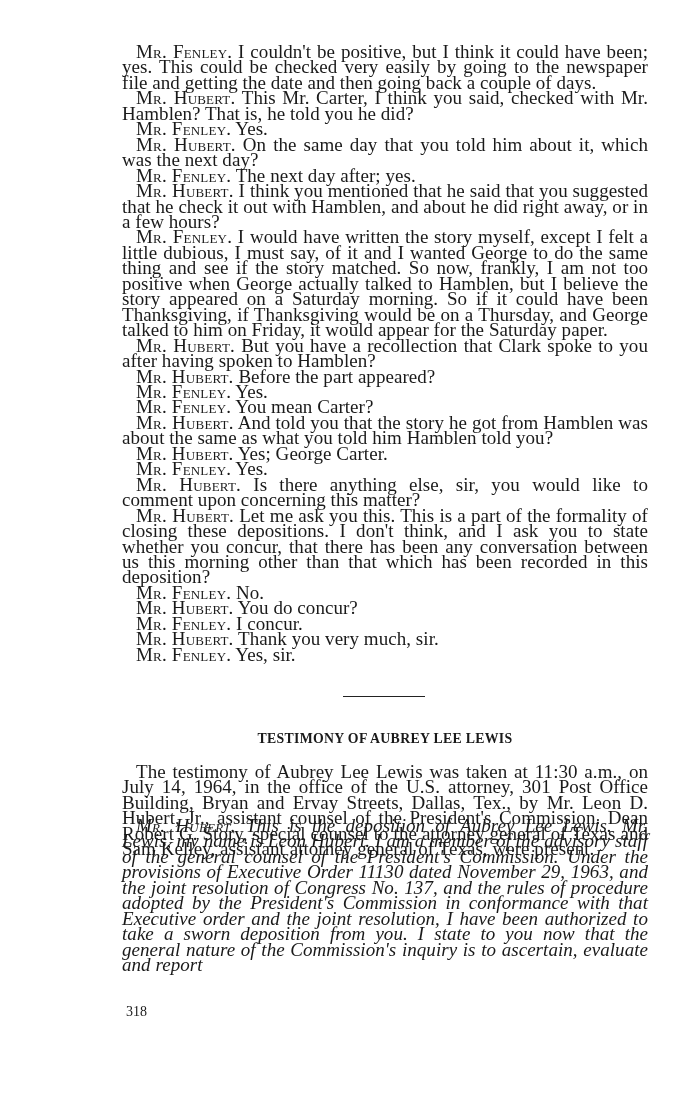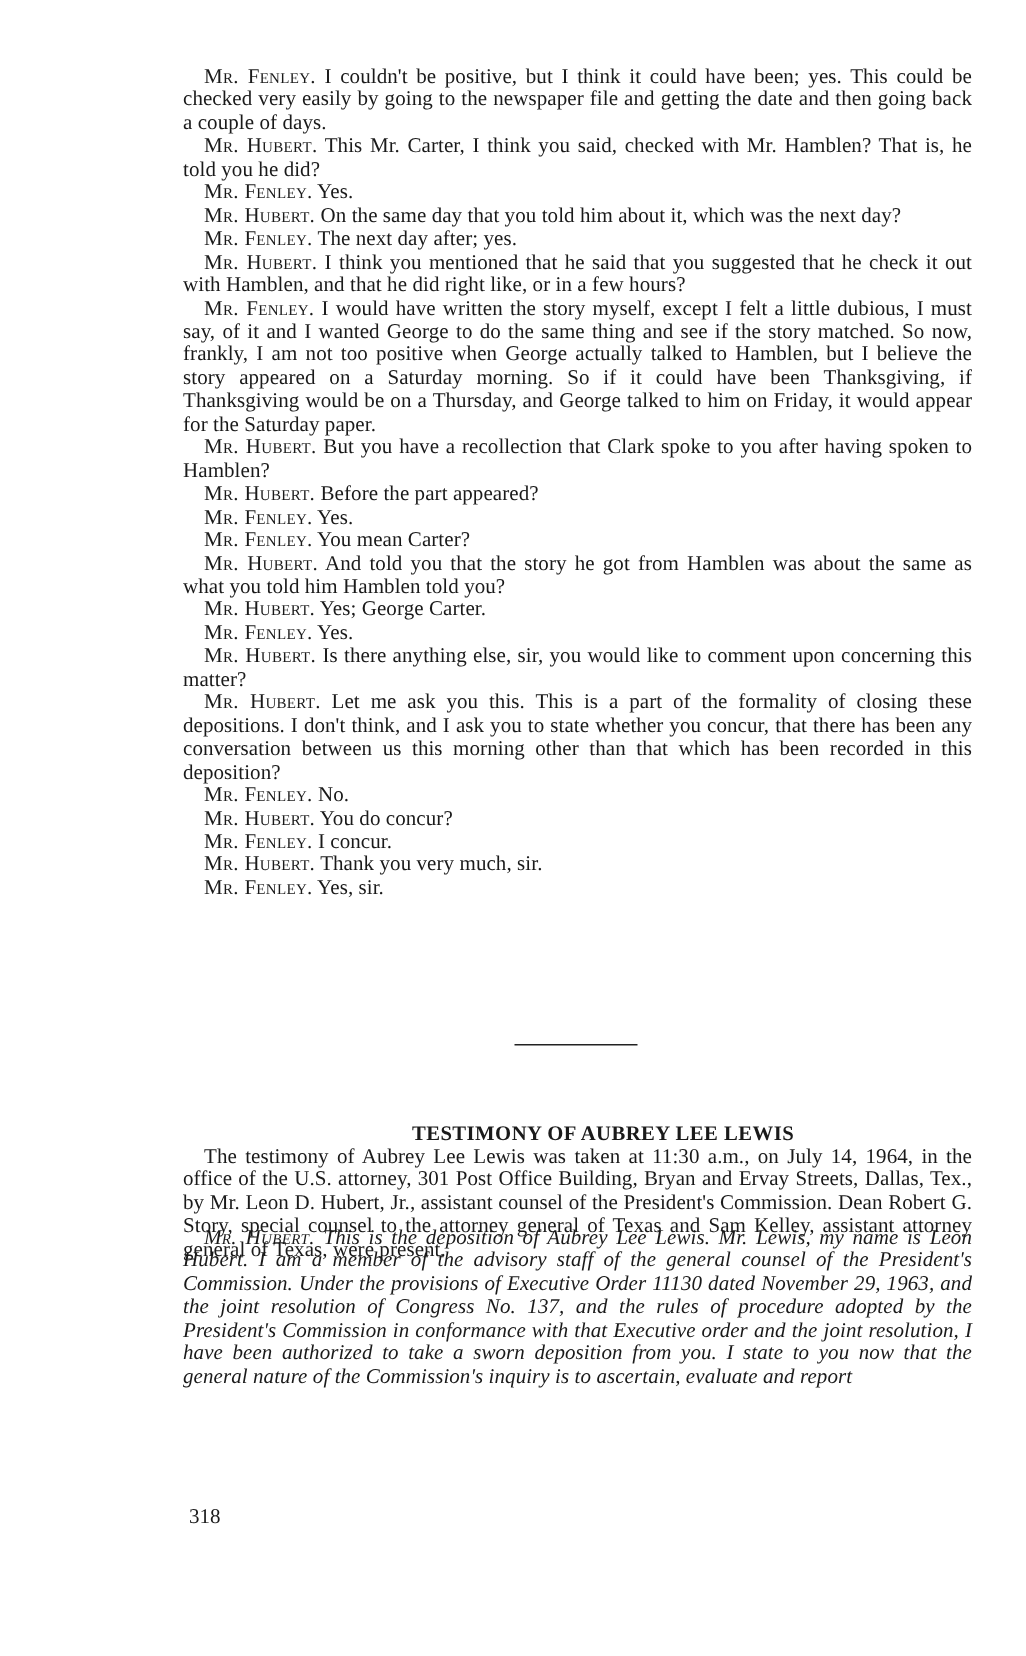--- a/index.html
+++ b/index.html
@@ -15,21 +15,21 @@
       font-family: "Liberation Serif", "DejaVu Serif", serif;
       color: #1a1a1a;
     }
     .page {
       position: absolute;
       left: 122px;
       top: 44px;
       width: 526px;
     }
     .para {
-      font-size: 14px;
+      font-size: 19px;
       line-height: 15.45px;
       text-align: justify;
       text-indent: 14px;
       margin: 0;
       letter-spacing: 0.05px;
       hyphens: manual;
     }
     .speaker {
       font-variant: small-caps;
       font-weight: normal;
@@ -45,21 +45,21 @@
     }
     .heading {
       position: absolute;
       left: 122px;
       width: 526px;
       top: 731px;
       text-align: center;
       font-weight: bold;
       font-size: 13.8px;
       letter-spacing: 0.3px;
-      margin: 17px;
+      margin: 0;
     }
     .section2 {
       position: absolute;
       left: 122px;
       width: 526px;
       top: 764px;
     }
     .section3 {
       position: absolute;
       left: 122px;
@@ -77,21 +77,21 @@
   </style>
 </head>
 <body>
 
 <div class="page">
   <p class="para"><span class="speaker">Mr. Fenley.</span> <span>I couldn't be positive, but I think it could have been; yes.  This could be checked very easily by going to the newspaper file and getting the date and then going back a couple of days.</span></p>
   <p class="para"><span class="speaker">Mr. Hubert.</span> <span>This Mr. Carter, I think you said, checked with Mr. Hamblen? That is, he told you he did?</span></p>
   <p class="para"><span class="speaker">Mr. Fenley.</span> <span>Yes.</span></p>
   <p class="para"><span class="speaker">Mr. Hubert.</span> <span>On the same day that you told him about it, which was the next day?</span></p>
   <p class="para"><span class="speaker">Mr. Fenley.</span> <span>The next day after; yes.</span></p>
-  <p class="para"><span class="speaker">Mr. Hubert.</span> <span>I think you mentioned that he said that you suggested that he check it out with Hamblen, and that he did right like, or in a few hours?</span></p>
+  <p class="para"><span class="speaker">Mr. Hubert.</span> <span>I think you mentioned that he said that you suggested that he check it out with Hamblen, and about he did right away, or in a few hours?</span></p>
   <p class="para"><span class="speaker">Mr. Fenley.</span> <span>I would have written the story myself, except I felt a little dubi­ous, I must say, of it and I wanted George to do the same thing and see if the story matched.  So now, frankly, I am not too positive when George actually talked to Hamblen, but I believe the story appeared on a Saturday morning.  So if it could have been Thanksgiving, if Thanksgiving would be on a Thursday, and George talked to him on Friday, it would appear for the Saturday paper.</span></p>
   <p class="para"><span class="speaker">Mr. Hubert.</span> <span>But you have a recollection that Clark spoke to you after having spoken to Hamblen?</span></p>
   <p class="para"><span class="speaker">Mr. Hubert.</span> <span>Before the part appeared?</span></p>
   <p class="para"><span class="speaker">Mr. Fenley.</span> <span>Yes.</span></p>
   <p class="para"><span class="speaker">Mr. Fenley.</span> <span>You mean Carter?</span></p>
   <p class="para"><span class="speaker">Mr. Hubert.</span> <span>And told you that the story he got from Hamblen was about the same as what you told him Hamblen told you?</span></p>
   <p class="para"><span class="speaker">Mr. Hubert.</span> <span>Yes; George Carter.</span></p>
   <p class="para"><span class="speaker">Mr. Fenley.</span> <span>Yes.</span></p>
   <p class="para"><span class="speaker">Mr. Hubert.</span> <span>Is there anything else, sir, you would like to comment upon con­cerning this matter?</span></p>
   <p class="para"><span class="speaker">Mr. Hubert.</span> <span>Let me ask you this.  This is a part of the formality of closing these depositions.  I don't think, and I ask you to state whether you concur, that there has been any conversation between us this morning other than that which has been recorded in this deposition?</span></p>

